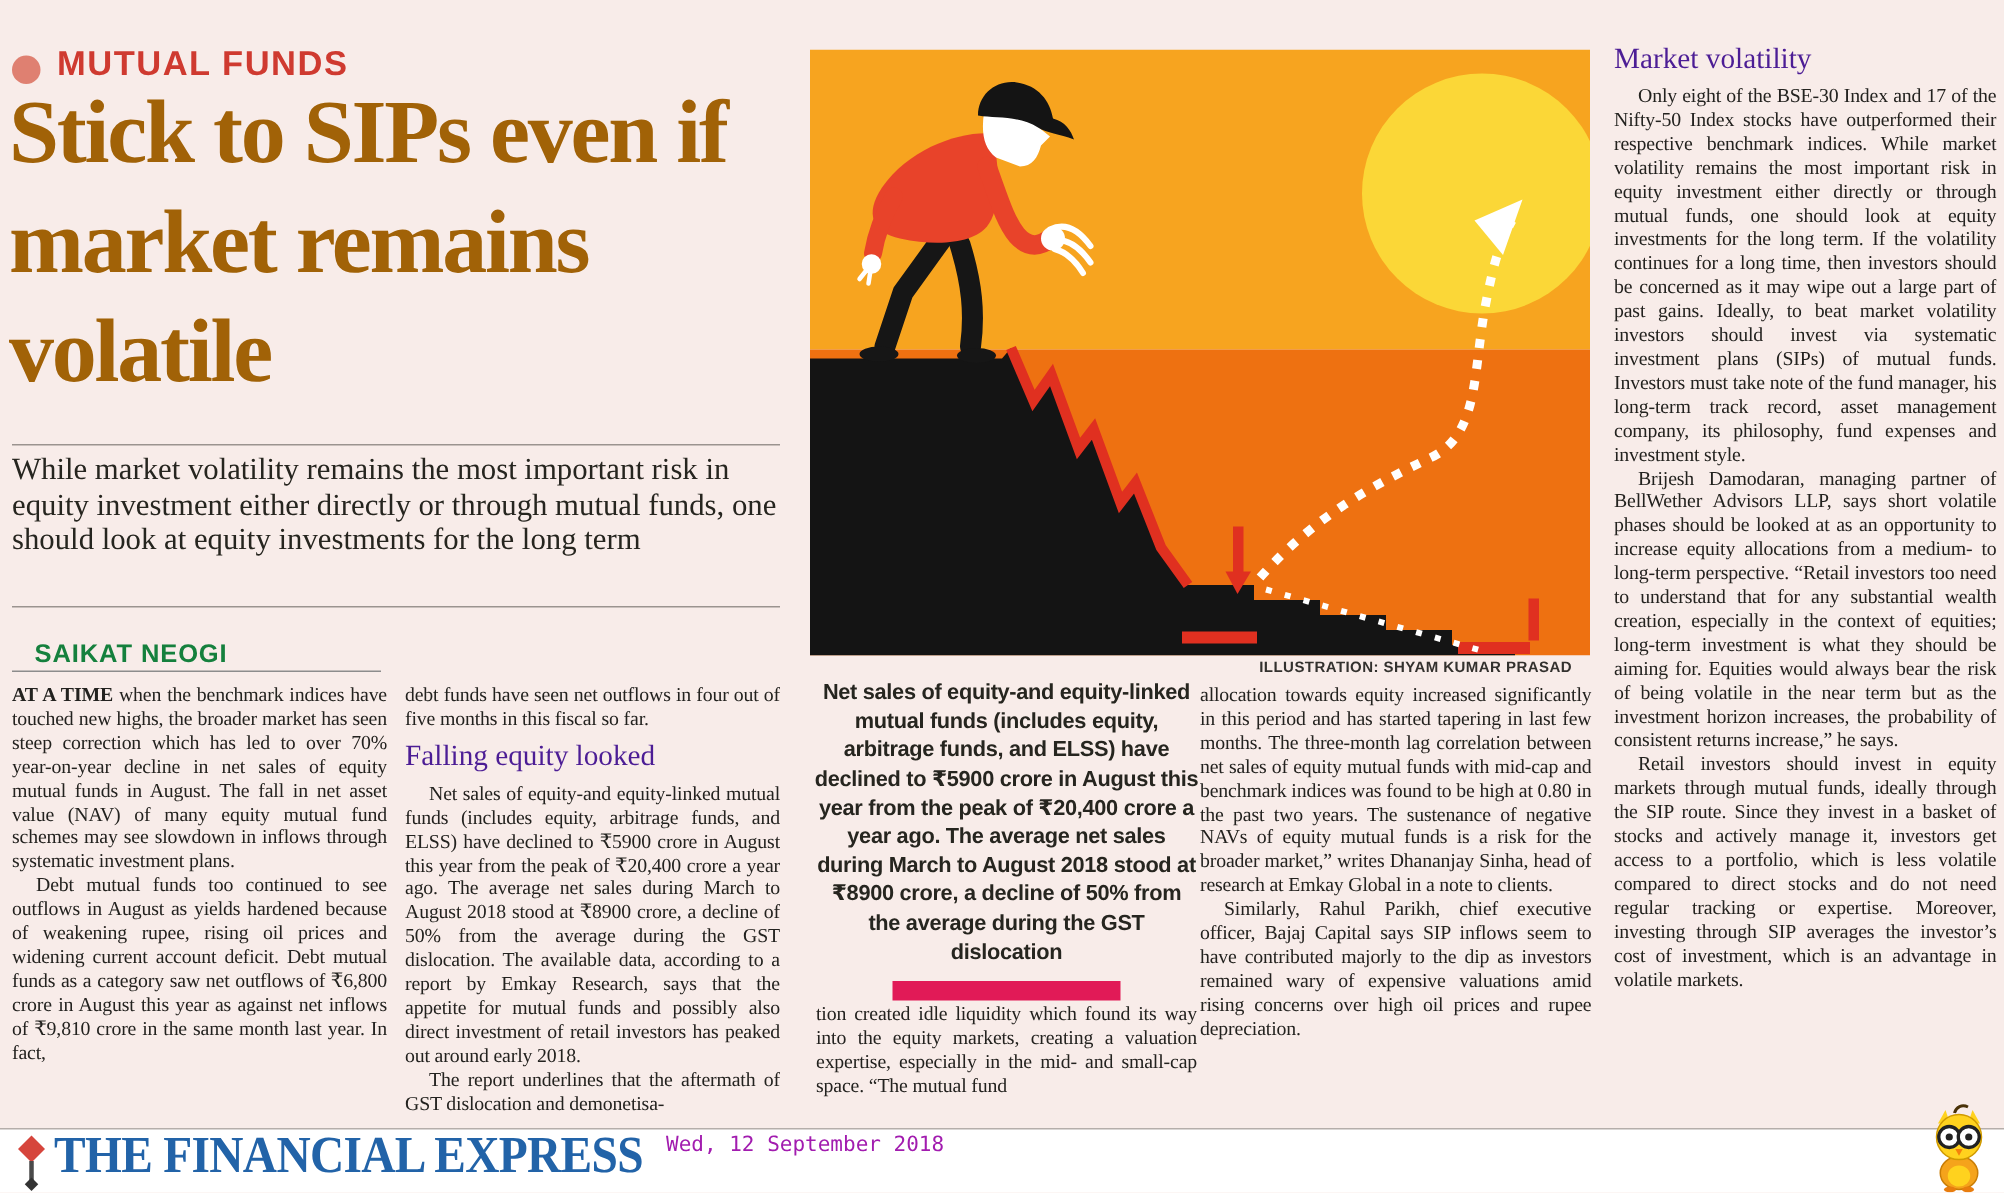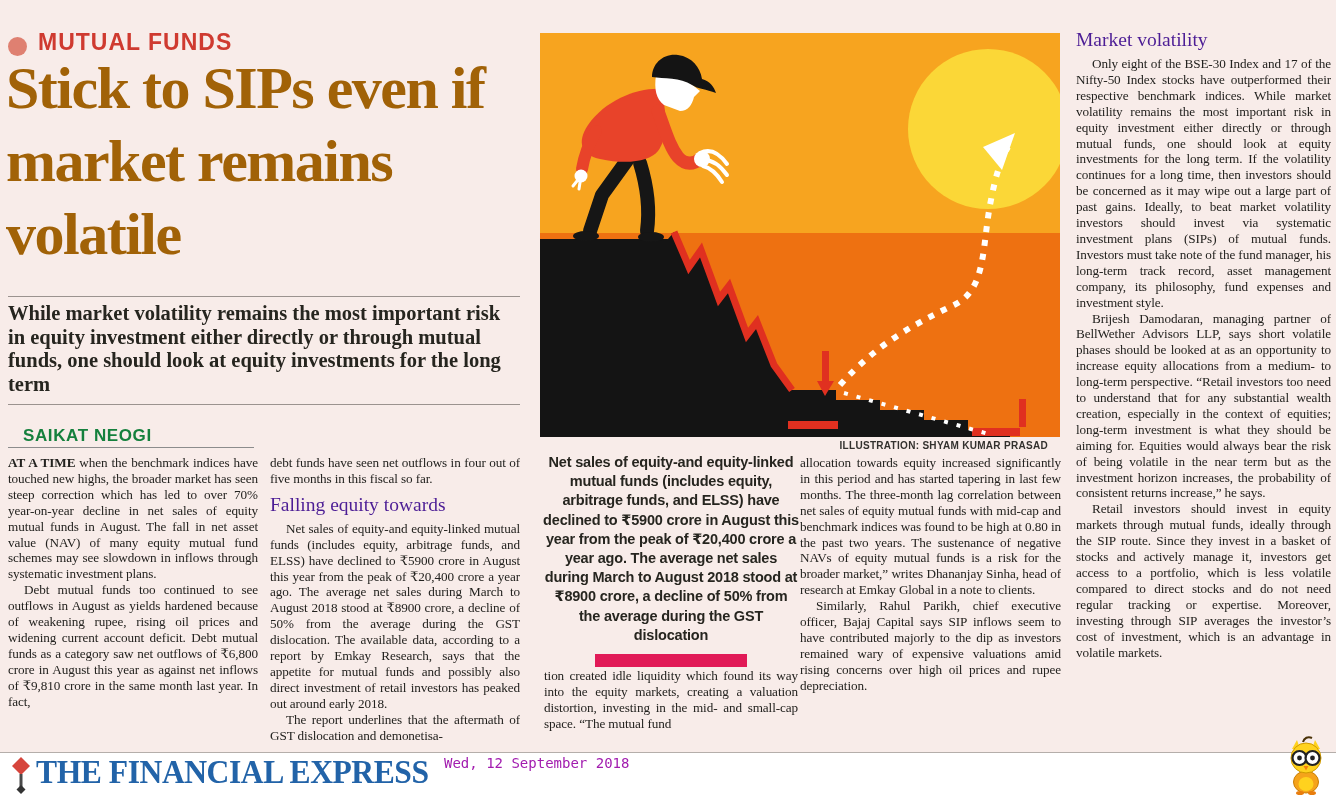--- a/index.html
+++ b/index.html
@@ -11,21 +11,21 @@
   .abs{position:absolute}
   
   .kicker{left:8px;top:29px;display:flex;align-items:flex-end;gap:11px}
   .kicker-dot{width:19px;height:19px;border-radius:50%}
   .kicker-label{font-family:"Liberation Sans","DejaVu Sans",sans-serif;font-weight:bold;
     font-size:23px;letter-spacing:1px}
   
   .headline{left:6px;top:52px;width:518px;font-weight:bold;font-size:60px;line-height:73px;
     letter-spacing:-1.5px;color:#a16207}
   .hrule{height:0;border-top:1px solid #9b938f}
-  .standfirst{left:8px;top:302px;width:514px;font-weight:bold;font-size:20.5px;line-height:23.5px;color:#26251f}
+  .standfirst{left:8px;top:302px;width:514px;font-weight:normal;font-size:20.5px;line-height:23.5px;color:#26251f}
   .byline{left:23px;top:426px;font-family:"Liberation Sans","DejaVu Sans",sans-serif;
     font-weight:bold;font-size:17px;letter-spacing:.6px;color:#15803d}
   
   .col{font-size:13.2px;line-height:15.9px;text-align:justify;letter-spacing:-.1px;
     overflow:hidden;color:#23221f}
   .col p{margin:0}
   .col p.ind{text-indent:16px}
   .colsubhead{font-size:19.5px;line-height:22px;margin:7px 0 5px;text-align:left;
     letter-spacing:0;color:#4c1d95;font-weight:normal}
   #col1{left:8px;top:455px;width:250px;height:296px}
@@ -70,21 +70,21 @@
 <div class="abs byline">SAIKAT NEOGI</div>
 <div class="abs hrule" style="left:8px;top:447px;width:246px;border-top-color:#8c8c8c"></div>
 
 <div id="col1" class="abs col">
   <p><span class="lead">AT A TIME</span><span> when the benchmark indices have touched new highs, the broader market has seen steep correction which has led to over 70% year-on-year decline in net sales of equity mutual funds in August. The fall in net asset value (NAV) of many equity mutual fund schemes may see slowdown in inflows through systematic investment plans.</span></p>
   <p class="ind">Debt mutual funds too continued to see outflows in August as yields hardened because of weakening rupee, rising oil prices and widening current account deficit. Debt mutual funds as a category saw net outflows of ₹6,800 crore in August this year as against net inflows of ₹9,810 crore in the same month last year. In fact,</p>
 </div>
 
 <div id="col2" class="abs col">
   <p>debt funds have seen net outflows in four out of five months in this fiscal so far.</p>
-  <h3 class="colsubhead">Falling equity towards</h3>
+  <h3 class="colsubhead">Falling equity looked</h3>
   <p class="ind">Net sales of equity-and equity-linked mutual funds (includes equity, arbitrage funds, and ELSS) have declined to ₹5900 crore in August this year from the peak of ₹20,400 crore a year ago. The average net sales during March to August 2018 stood at ₹8900 crore, a decline of 50% from the average during the GST dislocation. The available data, according to a report by Emkay Research, says that the appetite for mutual funds and possibly also direct investment of retail investors has peaked out around early 2018.</p>
   <p class="ind">The report underlines that the aftermath of GST dislocation and demonetisa-</p>
 </div>
 
 <svg class="abs illus" viewBox="0 0 520 404" width="520" height="404" preserveAspectRatio="none">
   <rect x="0" y="0" width="520" height="200" fill="#f7a41f"></rect>
   <rect x="0" y="200" width="520" height="204" fill="#ee7111"></rect>
   <circle cx="448" cy="96" r="80" fill="#fbd737"></circle>
 
   <path fill="#141414" d="M0,206 L128,206 L134,199 L149,234 L161,217 L179,266 L189,253 L207,302 L217,289 L234,332 L252,357
@@ -122,21 +122,21 @@
   </g>
 </svg>
 <div class="abs credit">ILLUSTRATION: SHYAM KUMAR PRASAD</div>
 
 <div class="abs pq">
   <div class="pq-text">Net sales of equity-and equity-linked mutual funds (includes equity, arbitrage funds, and ELSS) have declined to ₹5900 crore in August this year from the peak of ₹20,400 crore a year ago. The average net sales during March to August 2018 stood at ₹8900 crore, a decline of 50% from the average during the GST dislocation</div>
   <div class="pq-bar" style="background:#e11a57"></div>
 </div>
 
 <div id="col3" class="abs col">
-  <p>tion created idle liquidity which found its way into the equity markets, creating a valuation distortion, investing in the mid- and small-cap space. “The mutual fund</p>
+  <p>tion created idle liquidity which found its way into the equity markets, creating a valuation expertise, especially in the mid- and small-cap space. “The mutual fund</p>
 </div>
 
 <div id="col4" class="abs col">
   <p>allocation towards equity increased significantly in this period and has started tapering in last few months. The three-month lag correlation between net sales of equity mutual funds with mid-cap and benchmark indices was found to be high at 0.80 in the past two years. The sustenance of negative NAVs of equity mutual funds is a risk for the broader market,” writes Dhananjay Sinha, head of research at Emkay Global in a note to clients.</p>
   <p class="ind">Similarly, Rahul Parikh, chief executive officer, Bajaj Capital says SIP inflows seem to have contributed majorly to the dip as investors remained wary of expensive valuations amid rising concerns over high oil prices and rupee depreciation.</p>
 </div>
 
 <div id="col5" class="abs col">
   <h3 class="colsubhead" style="margin-top:0">Market volatility</h3>
   <p class="ind">Only eight of the BSE-30 Index and 17 of the Nifty-50 Index stocks have outperformed their respective benchmark indices. While market volatility remains the most important risk in equity investment either directly or through mutual funds, one should look at equity investments for the long term. If the volatility continues for a long time, then investors should be concerned as it may wipe out a large part of  past gains. Ideally, to beat market volatility investors should invest via systematic investment plans (SIPs) of mutual funds. Investors must take note of the fund manager, his long-term track record, asset management company, its philosophy, fund expenses and investment style.</p>

